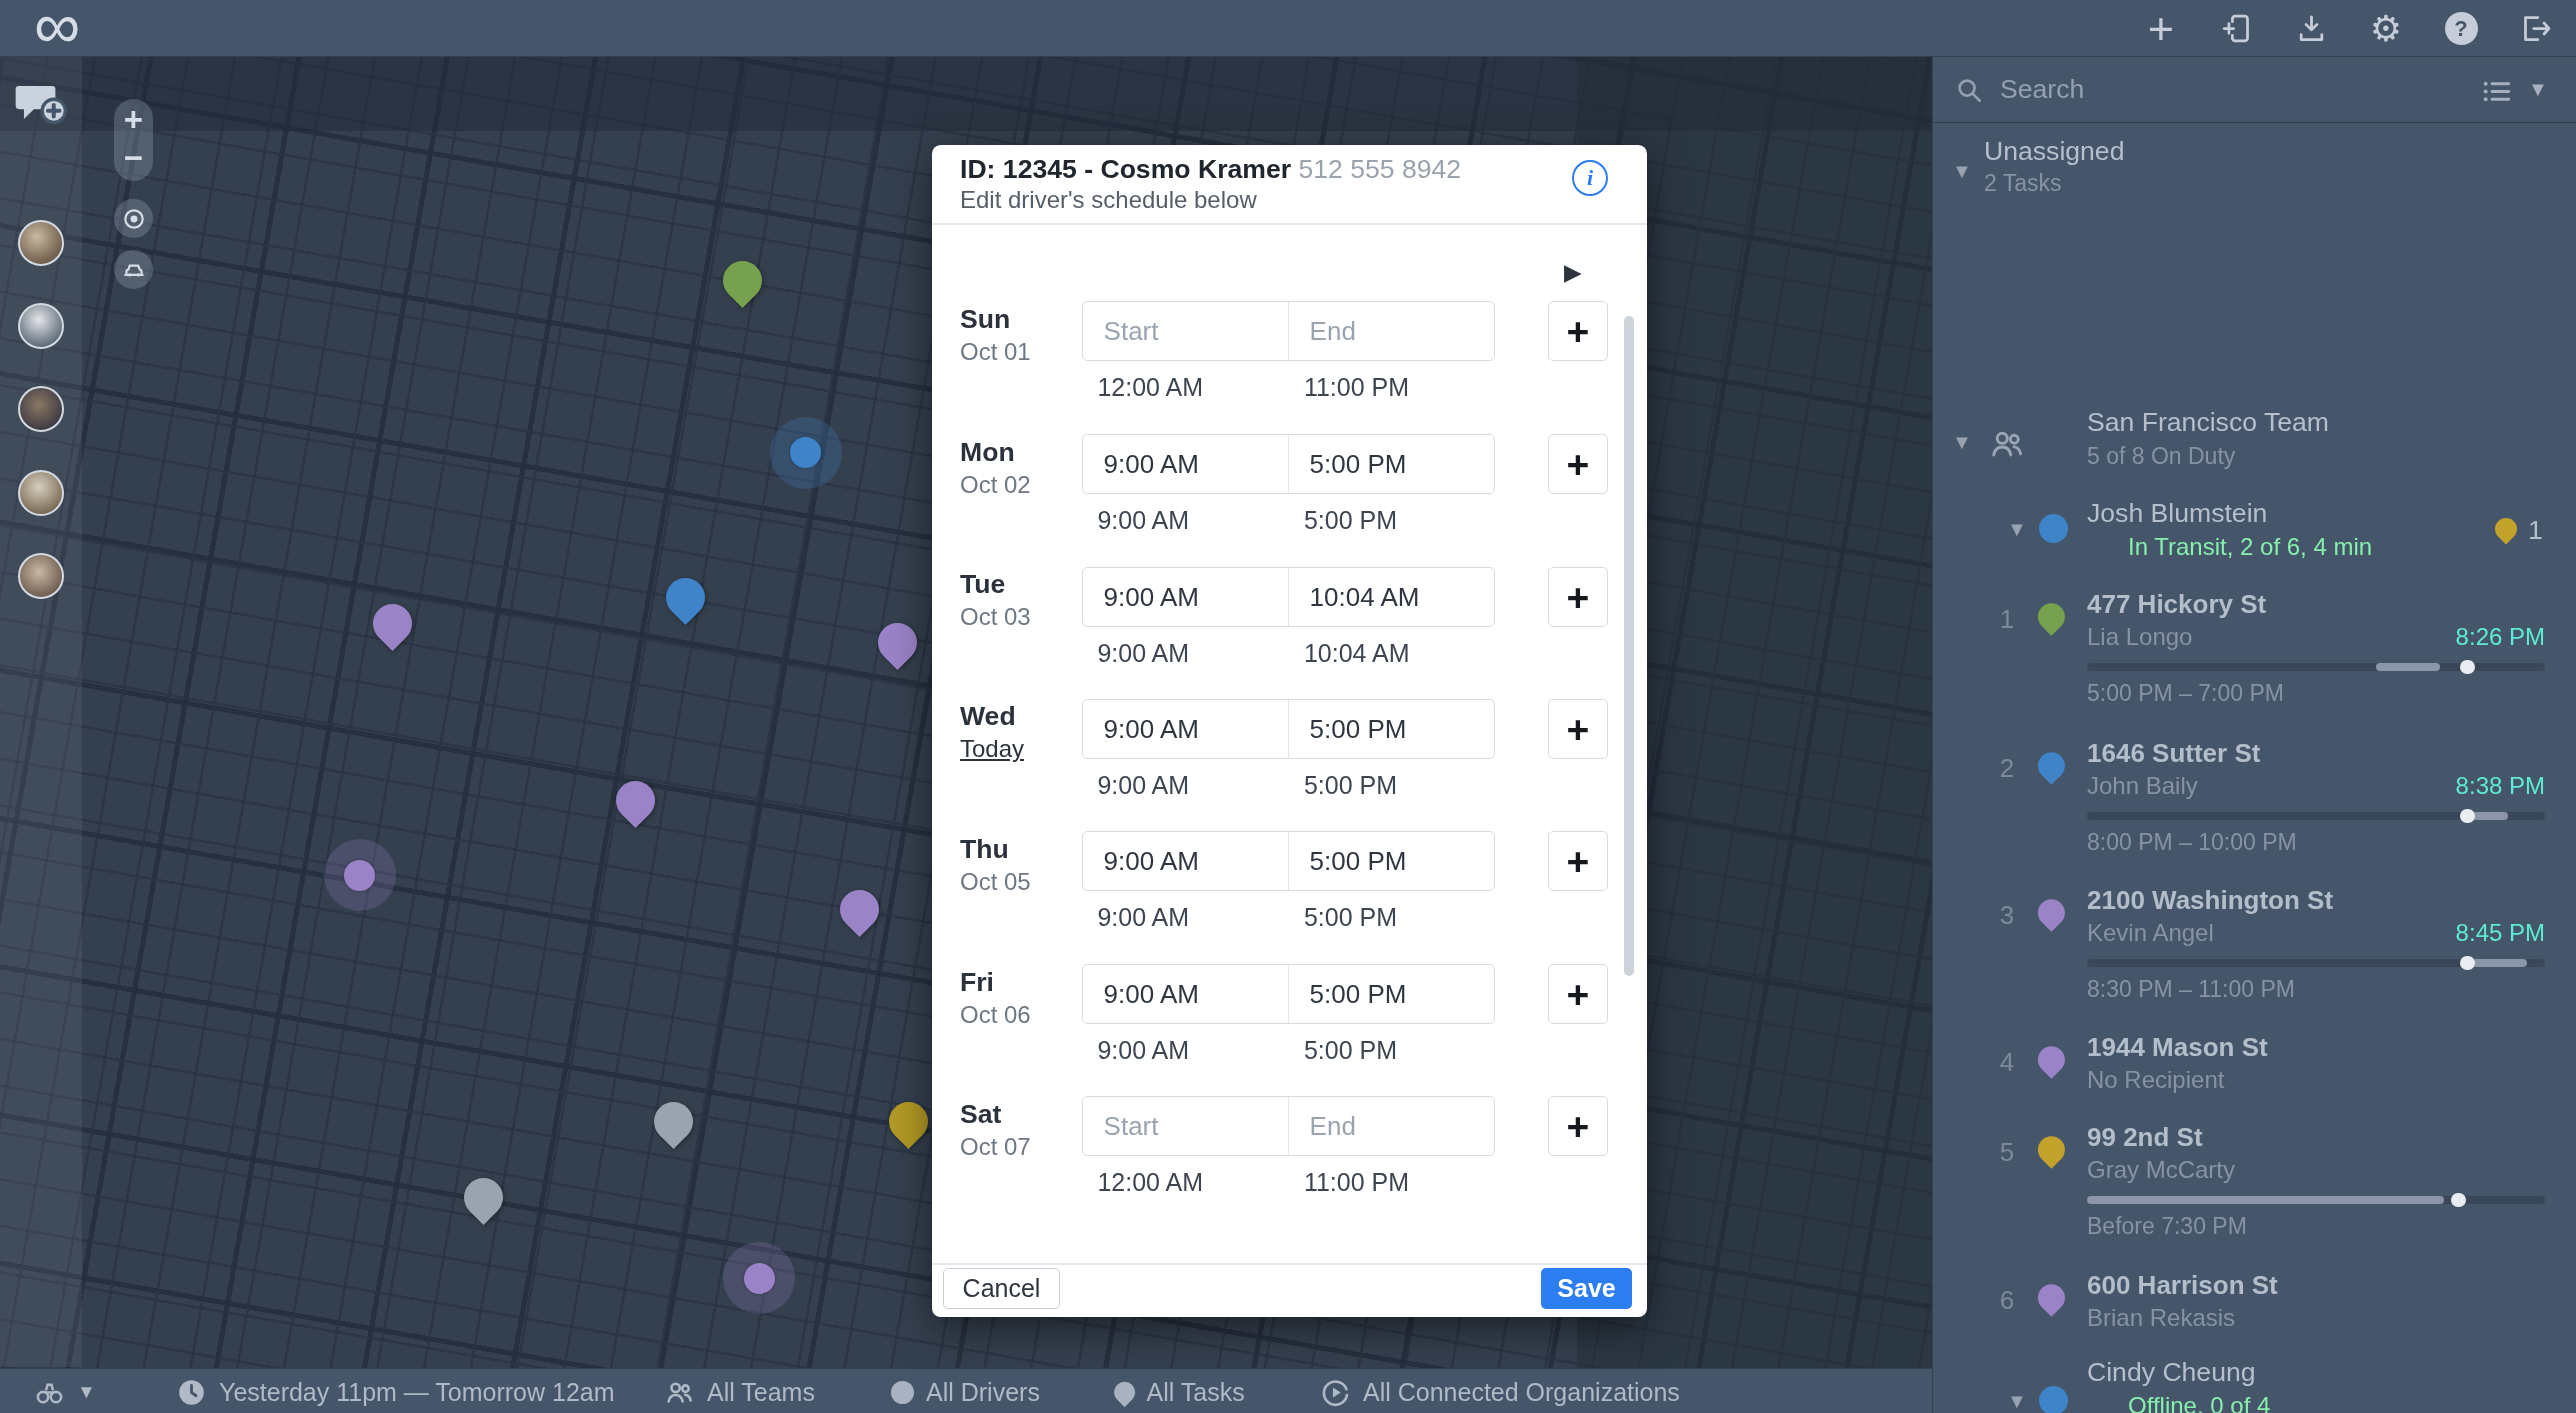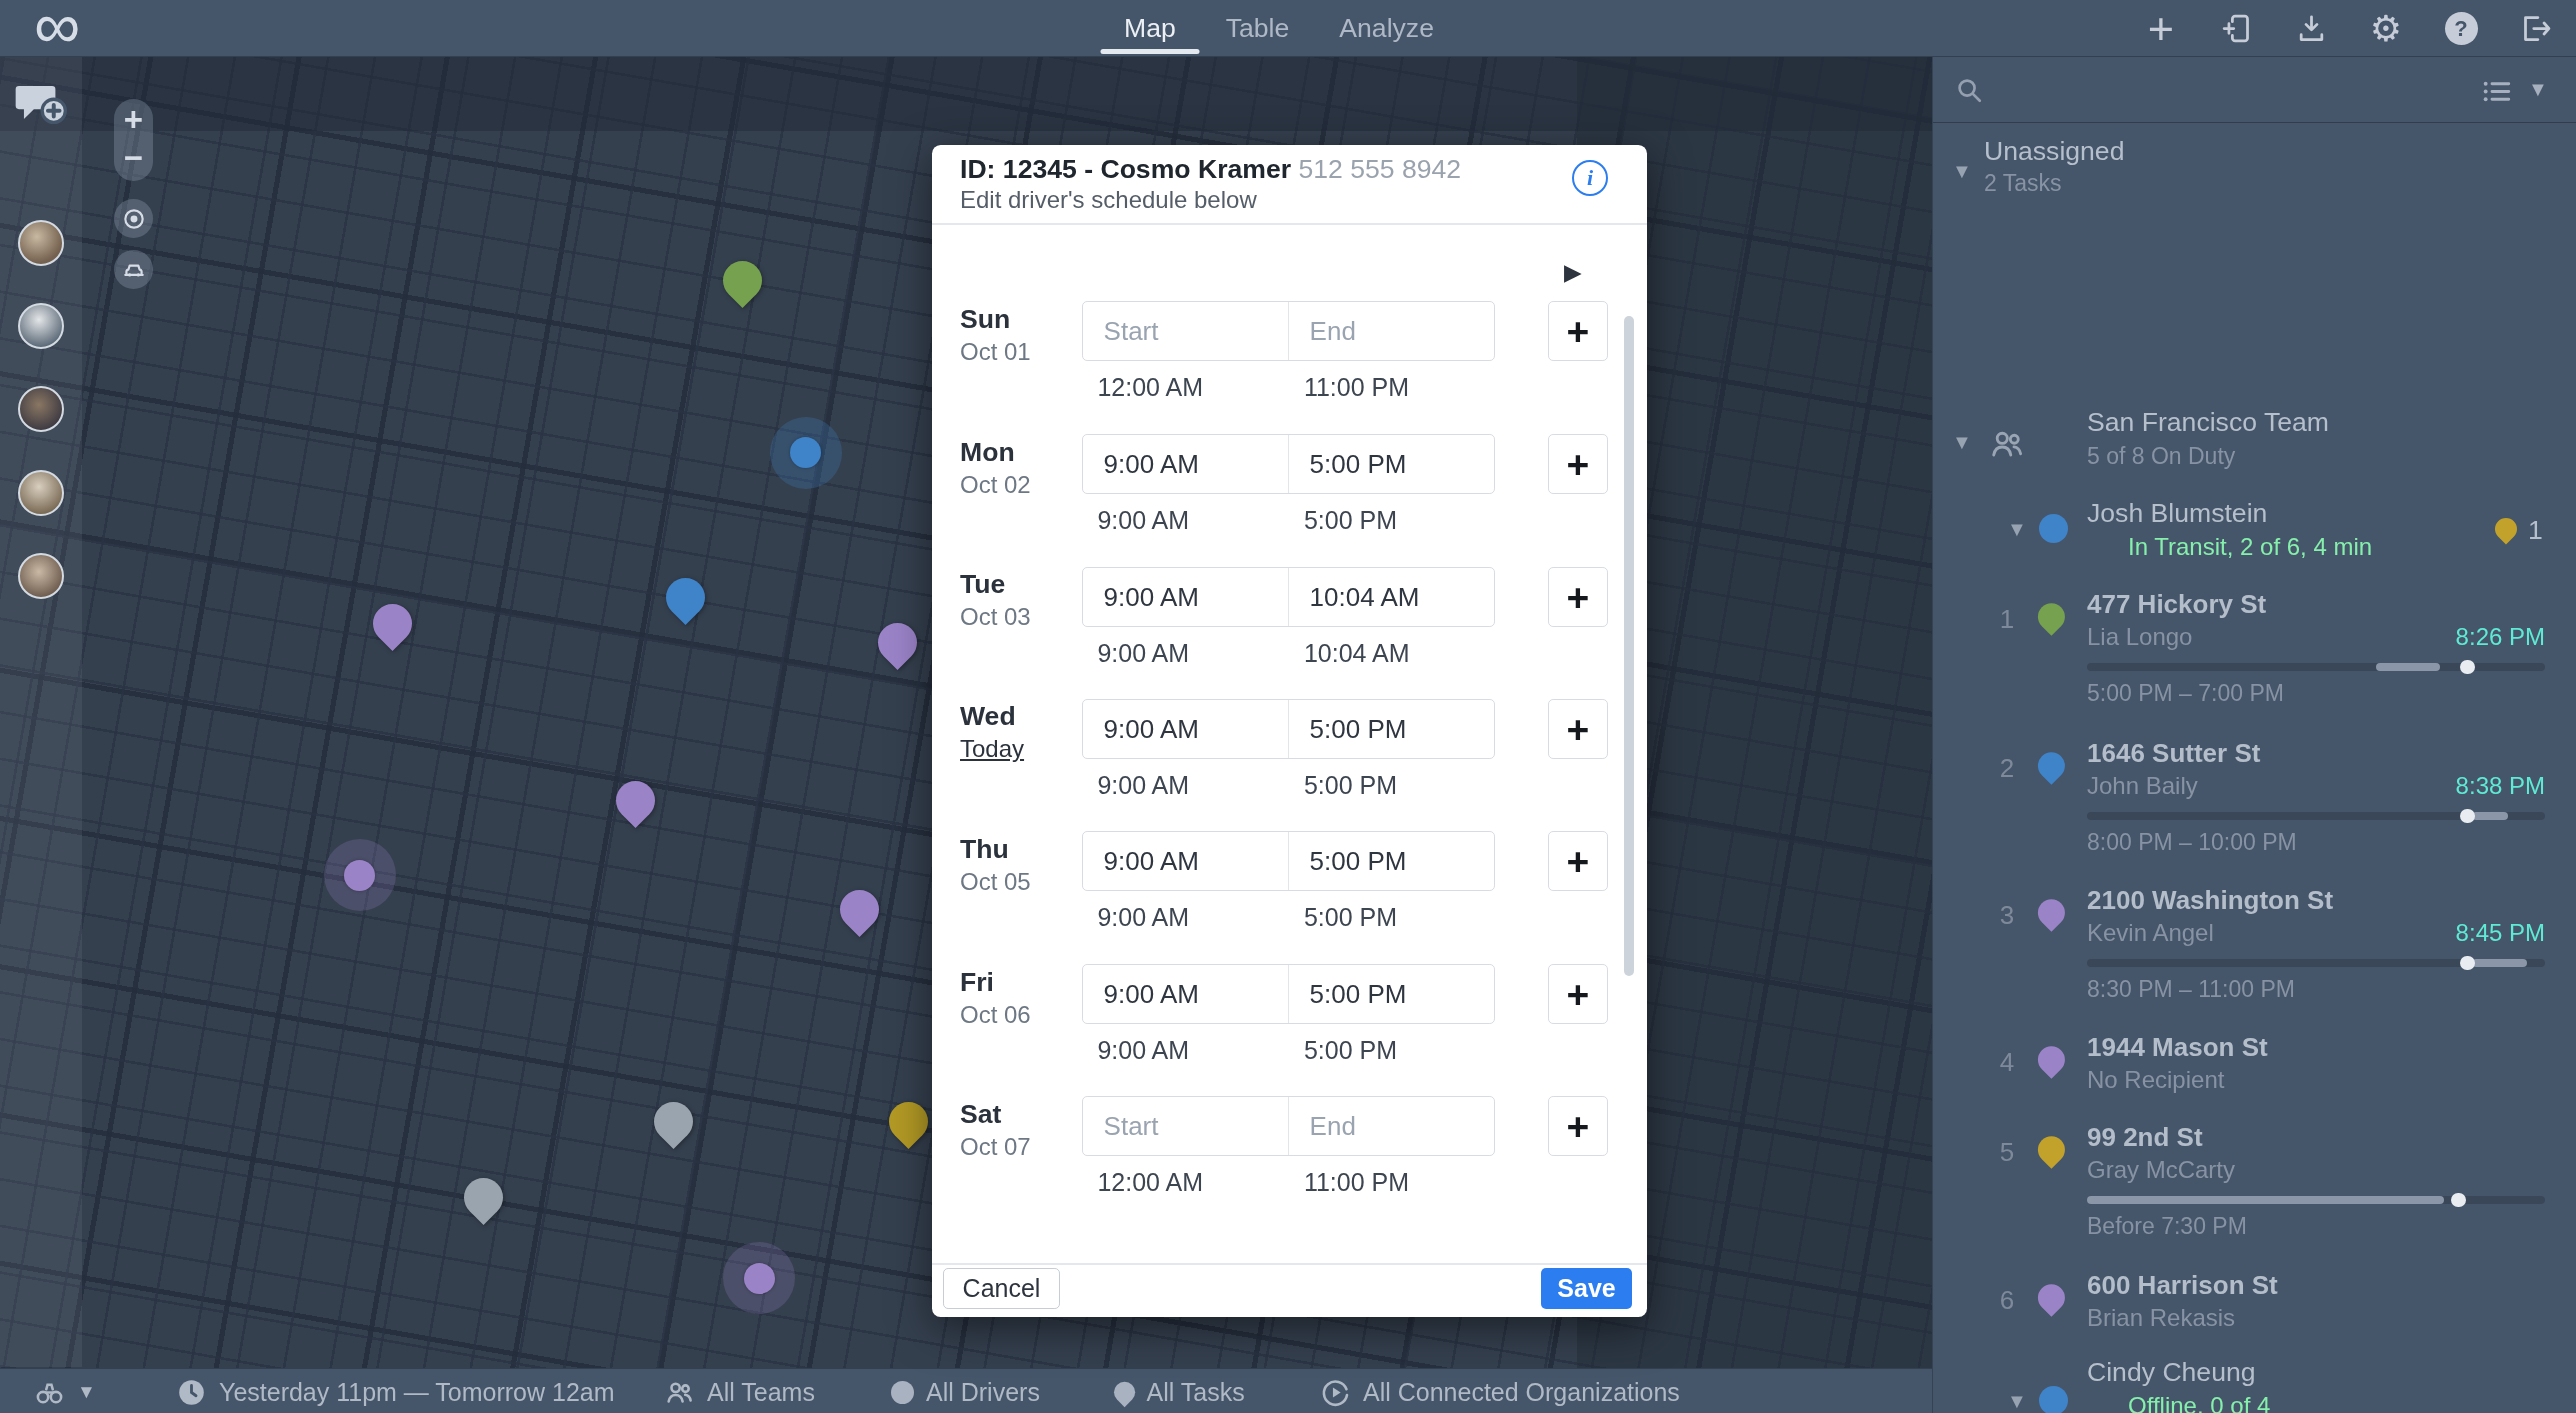--- a/index.html
+++ b/index.html
@@ -210,32 +210,20 @@
   <div id="car-btn" class="map-ctrl round-ctrl">
     <svg viewBox="0 0 24 24" fill="none" stroke="currentColor" stroke-width="2" stroke-linecap="round" stroke-linejoin="round">
       <path d="M4 16.5h16M5 16.5v-3c0-1 .6-1.7 1.8-1.9L8 8h8l1.2 3.6c1.2.2 1.8.9 1.8 1.9v3"></path>
       <circle cx="8" cy="16.5" r="1.4" fill="currentColor" stroke="none"></circle>
       <circle cx="16" cy="16.5" r="1.4" fill="currentColor" stroke="none"></circle>
     </svg>
   </div>
 
   <div id="topbar">
     <div id="logo">∞</div>
-    <div id="tabs">
-      <div class="tab active">
-        <span>Map</span>
-          <span class="tab-underline"></span>
-      </div>
-      <div class="tab">
-          <span>Table</span>
-        </div>
-      <div class="tab">
-          <span>Analyze</span>
-        </div>
-    </div>
     <div id="topbar-actions">
       <div class="tb-icon">
           <span class="plus-glyph">+</span>
         </div>
       <div class="tb-icon">
         <svg viewBox="0 0 24 24" fill="none" stroke="currentColor" stroke-width="2" stroke-linecap="round" stroke-linejoin="round">
           <path d="M9 7V5a2 2 0 0 1 2-2h7a2 2 0 0 1 2 2v14a2 2 0 0 1-2 2h-7a2 2 0 0 1-2-2v-2"></path>
           <path d="M6.5 8.5v7M3 12h7"></path>
         </svg>
       </div>
@@ -408,20 +396,21 @@
   </div>
 
   <div id="sidebar">
     <div id="search-row">
       <span id="search-icon">
         <svg viewBox="0 0 24 24" fill="none" stroke="currentColor" stroke-width="2.2" stroke-linecap="round">
           <circle cx="10" cy="10" r="6.2"></circle>
             <path d="M14.8 14.8 20.5 20.5"></path>
         </svg>
       </span>
+      <input id="search-input" placeholder="Search" style="">
       <span id="list-view-icon">
         <svg viewBox="0 0 24 24" fill="none" stroke="currentColor" stroke-width="2.2" stroke-linecap="round">
           <path d="M8.5 6h13M8.5 12h13M8.5 18h13"></path>
           <circle cx="3.6" cy="6" r="1.5" fill="currentColor" stroke="none"></circle>
           <circle cx="3.6" cy="12" r="1.5" fill="currentColor" stroke="none"></circle>
           <circle cx="3.6" cy="18" r="1.5" fill="currentColor" stroke="none"></circle>
         </svg>
       </span>
       <span id="list-caret">▼</span>
     </div>

